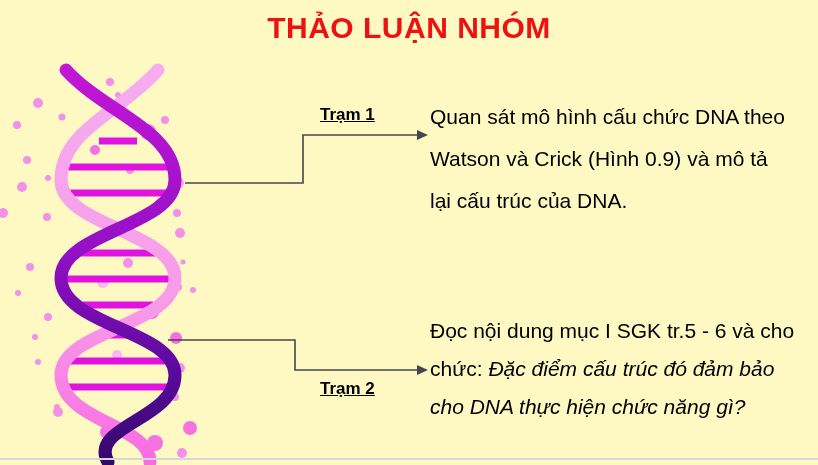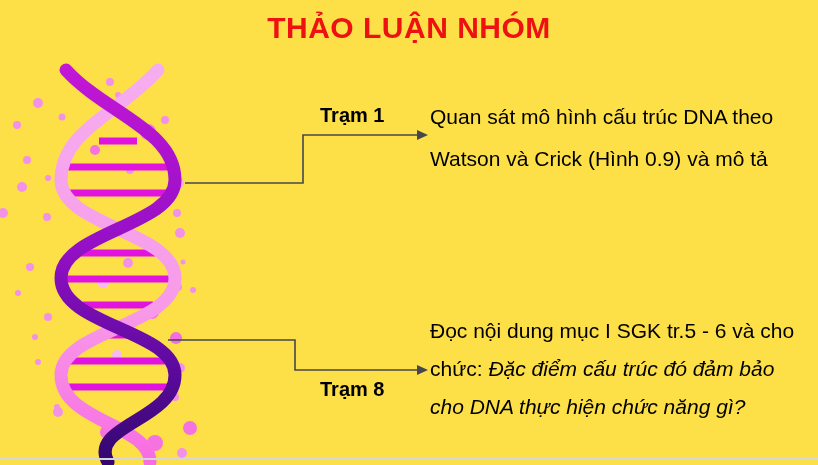--- a/index.html
+++ b/index.html
@@ -5,40 +5,41 @@
   :root{
     --title-color:#EE1111;
     --arrow-color:#45474E;
     --divider-color:#D4D6DA;
     --text-color:#000000;
   }
   html,body{margin:0;padding:0;background:#fff;}
   .slide{
     position:relative;
     width:818px;height:465px;
-    background:#fde047;
+    background:#fef9c3;
     overflow:hidden;
     font-family:"Liberation Sans", sans-serif;
     color:var(--text-color);
   }
   .title{
     position:absolute;top:10px;left:0;right:0;
     text-align:center;
     font-size:30px;line-height:36px;font-weight:700;
     letter-spacing:0.5px;
     color:var(--title-color);
   }
   .dna{position:absolute;left:0;top:58px;width:210px;height:407px;}
   .connectors{position:absolute;left:0;top:0;width:818px;height:465px;pointer-events:none;}
   .connectors path{stroke:var(--arrow-color);stroke-width:1.6;fill:none;}
   .connectors polygon{fill:var(--arrow-color);}
   .station-label{
     position:absolute;
-    font-size:20px;font-weight:700;line-height:30px;
+    font-size:17px;font-weight:700;line-height:30px;
     white-space:nowrap;
+    text-decoration:underline;
   }
   .label-1{left:320px;top:100px;}
   .label-2{left:320px;top:374px;}
   .station-text{
     position:absolute;left:430px;
     font-size:21px;
     white-space:nowrap;
   }
   .text-1{top:96px;width:388px;line-height:42px;}
   .text-2{top:312px;width:392px;line-height:38px;}
@@ -152,25 +153,26 @@
       <path d="M 185,183 H 303 V 135 H 417"></path>
       <polygon points="417,130 428,135 417,140"></polygon>
     </g>
     <g>
       <path d="M 168,340 H 295 V 370 H 417"></path>
       <polygon points="417,365 428,370 417,375"></polygon>
     </g>
   </svg>
 
   <div class="station-label label-1">Trạm 1</div>
-  <div class="station-label label-2">Trạm 8</div>
+  <div class="station-label label-2">Trạm 2</div>
 
   <div class="station-text text-1">
-    <div class="line">Quan sát mô hình cấu trúc DNA theo</div>
+    <div class="line">Quan sát mô hình cấu chức DNA theo</div>
     <div class="line">Watson và Crick (Hình 0.9) và mô tả</div>
+    <div class="line">lại cấu trúc của DNA.</div>
   </div>
 
   <div class="station-text text-2">
     <div class="line">Đọc nội dung mục I SGK tr.5 - 6 và cho</div>
     <div class="line"><span>chức: </span><span class="em">Đặc điểm cấu trúc đó đảm bảo</span></div>
     <div class="line em">cho DNA thực hiện chức năng gì?</div>
   </div>
 
   <div class="divider"></div>
 </div>

